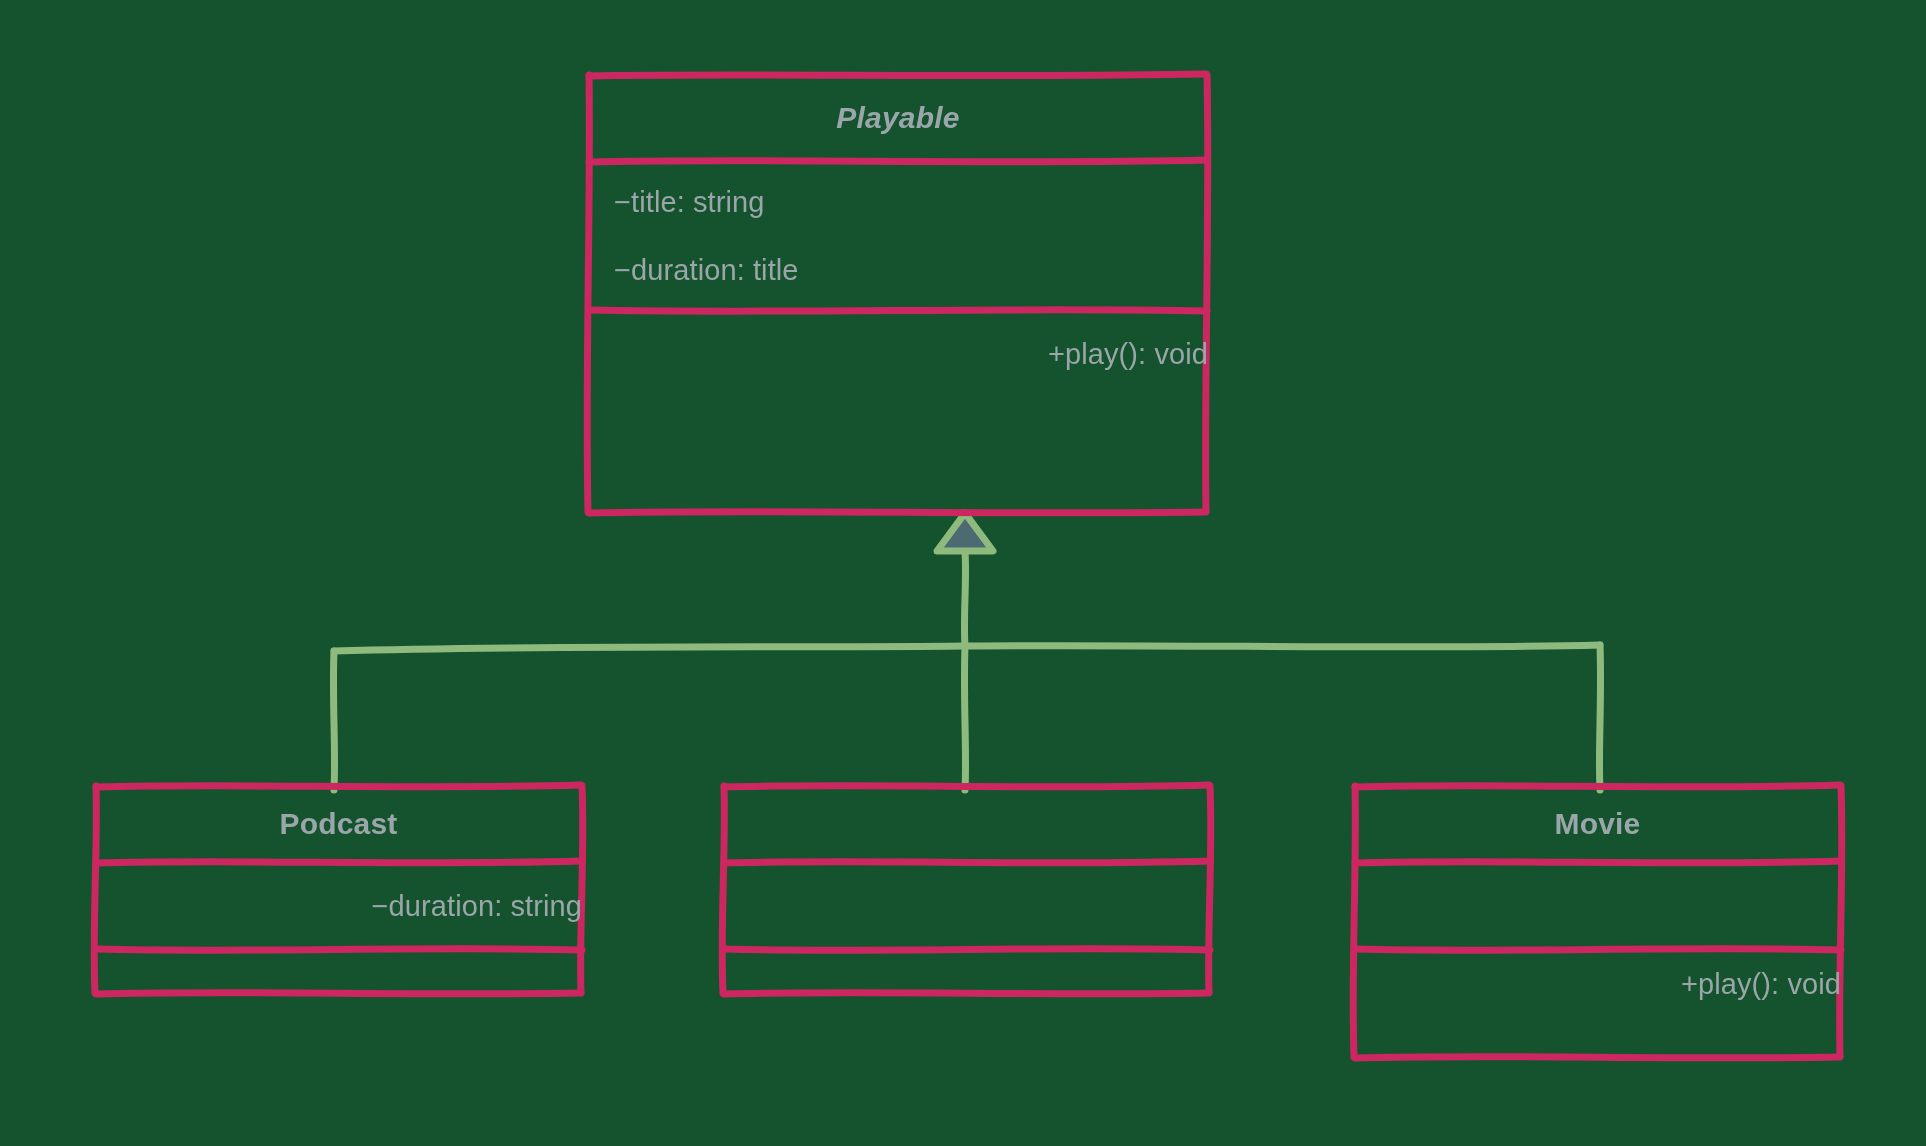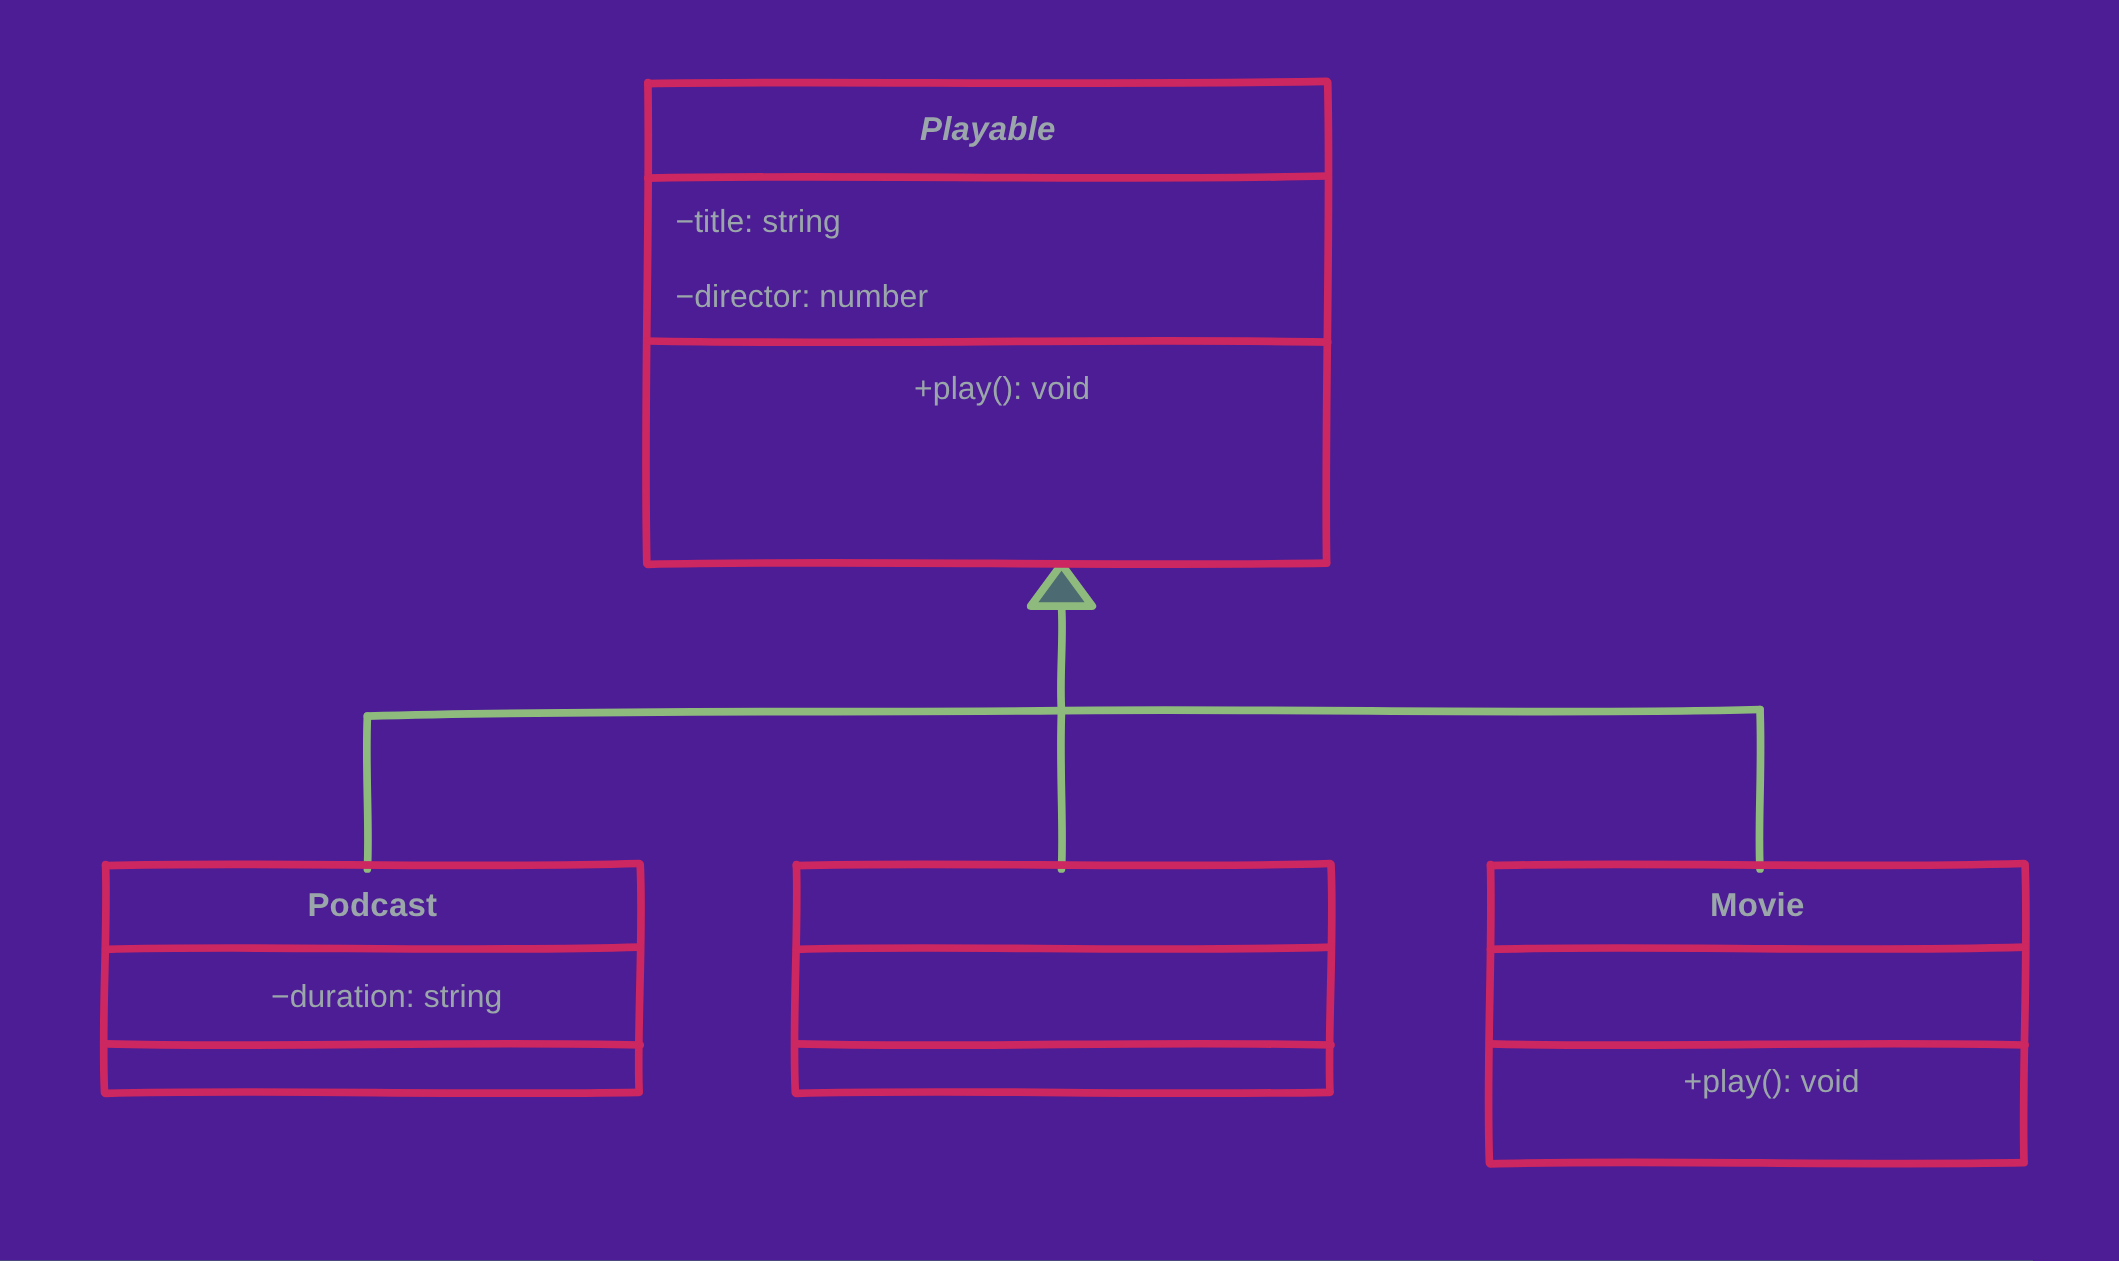--- a/index.html
+++ b/index.html
@@ -8,21 +8,21 @@
     padding: 0;
     background: #4c6a72;
   }
   body {
     font-family: "Liberation Sans", sans-serif;
   }
   #canvas {
     position: relative;
     width: 1926px;
     height: 1146px;
-    background: #4c1d95;
+    background: #14532d;
     overflow: hidden;
   }
   #edges {
     position: absolute;
     left: 0;
     top: 0;
     width: 1926px;
     height: 1146px;
     pointer-events: none;
   }
@@ -43,21 +43,21 @@
     position: relative;
     box-sizing: border-box;
     display: flex;
     align-items: center;
     z-index: 2;
   }
   .comp-title {
     justify-content: center;
   }
   .comp-body {
-    justify-content: center;
+    justify-content: flex-end;
     padding-left: 26px;
   }
   .class-title {
     color: #9aa6a9;
     font-size: 30px;
     font-weight: bold;
     letter-spacing: 0.2px;
     white-space: nowrap;
   }
   .class-title.abstract {
@@ -107,21 +107,21 @@
         <path d="M8,446 C5,300 11,140 9,9"></path>
         <path d="M9,96 C180,92 420,99 627,94"></path>
         <path d="M9,244 C200,248 430,241 627,245"></path>
       </g>
     </svg>
     <div class="compartment comp-title" style="height:88px;">
       <span class="class-title abstract">Playable</span>
     </div>
     <div class="compartment comp-body" style="height:148px; flex-direction:column; align-items:flex-start; justify-content:space-around; padding-top:6px; padding-bottom:6px;text-align:right;">
       <span class="member">−title: string</span>
-      <span class="member">−director: number</span>
+      <span class="member">−duration: title</span>
     </div>
     <div class="compartment comp-body" style="flex:1; align-items:flex-start; padding-top:28px;">
       <span class="member">+play(): void</span>
     </div>
   </div>
 
   <div class="uml-class" style="left:95px; top:785px; width:487px; height:208px;">
     <svg class="uml-svg" width="503" height="224" viewBox="0 0 503 224">
       <g fill="none" stroke="#cc2760" stroke-width="7" stroke-linecap="round" stroke-linejoin="round">
         <path d="M9,10 C150,6 330,13 494,8"></path>

